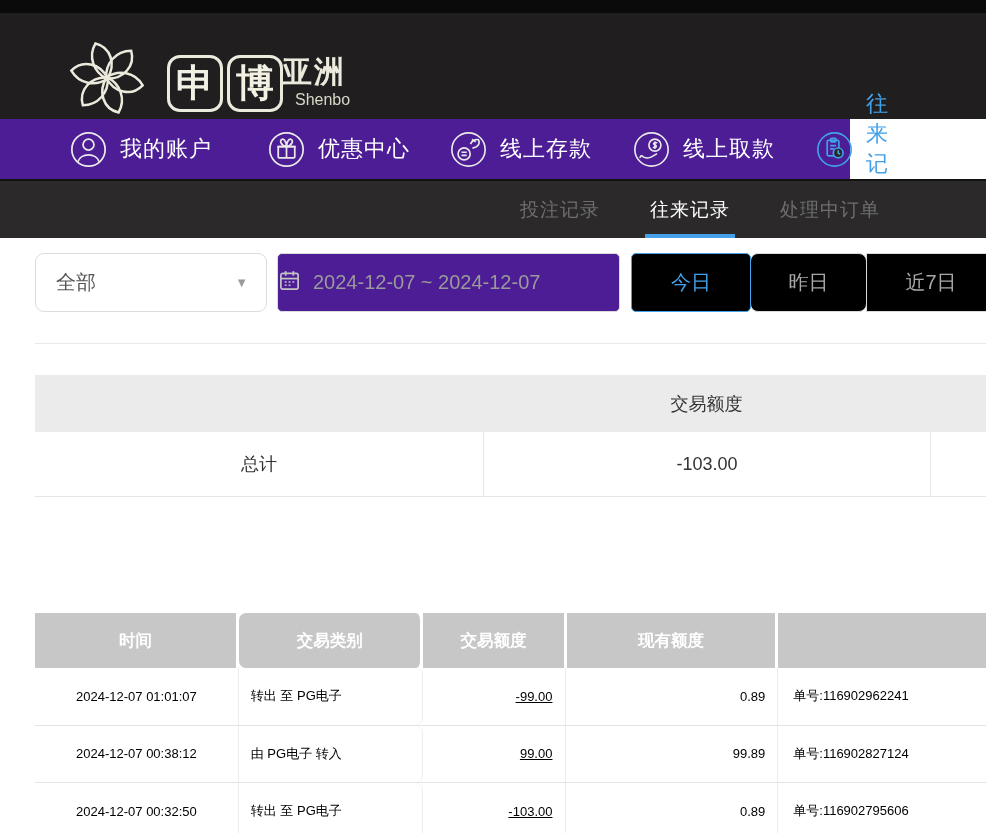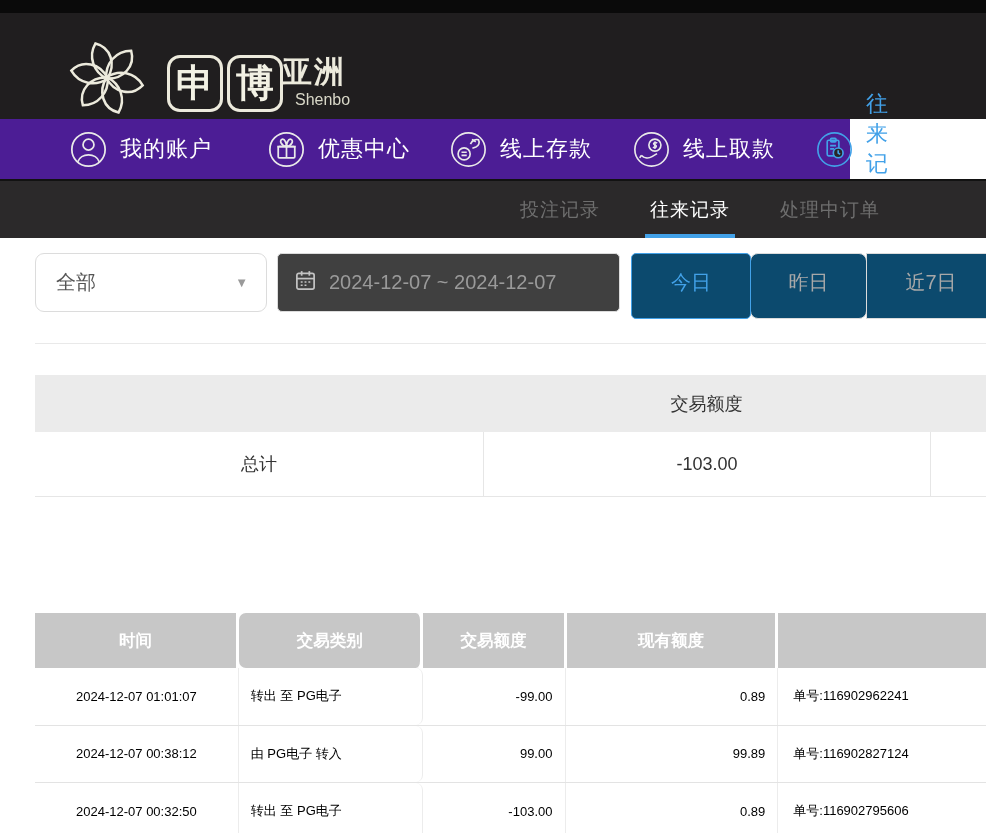--- a/index.html
+++ b/index.html
@@ -35,26 +35,26 @@
     font-size:19px; letter-spacing:1px; color:#6e6e6e; cursor:pointer; }
   .subnav-tab.active { color:#ffffff; }
   .subnav-underline { position:absolute; left:645px; bottom:0; width:90px; height:4px; background:#42a1e8; }
 
   
   .select-box { position:absolute; left:35px; top:253px; width:232px; height:59px;
     border:1px solid #dcdcdc; border-radius:9px; background:#fff; display:flex; align-items:center; }
   .select-box .val { padding-left:20px; font-size:20px; color:#555; }
   .select-box .caret { position:absolute; right:18px; font-size:13px; color:#9a9a9a; }
   .date-box { position:absolute; left:277px; top:253px; width:343px; height:59px;
-    border:1px solid #dcdcdc; border-radius:5px; background:#404040; display:flex; align-items:center; gap:12px;
-    padding-left:16px; }
+    border:1px solid #dcdcdc; border-radius:5px; background:#4c1d95; display:flex; align-items:center; gap:12px;
+    }
   .date-box .val { font-size:20px; color:#9a9a9a; }
   .quick-group { position:absolute; left:631px; top:253px; height:59px; display:flex; }
-  .quick-btn { height:66px; line-height:57px; text-align:center; font-size:20px; color:#a8a8a8;
-    background:#0c4a6e; border:1px solid #dcdcdc; cursor:pointer; }
+  .quick-btn { height:59px; line-height:57px; text-align:center; font-size:20px; color:#a8a8a8;
+    background:#000000; border:1px solid #dcdcdc; cursor:pointer; }
   .quick-btn.today { width:120px; border:1px solid #42a1e8; border-radius:5px; color:#42a1e8; z-index:2; }
   .quick-btn.mid { width:117px; margin-left:-1px; border-radius:8px; }
   .quick-btn.last { width:130px; margin-left:-1px; border-radius:0 5px 5px 0; }
 
   .filter-separator { position:absolute; left:35px; top:343px; width:951px; height:1px; background:#e9e9e9; }
 
   
   .summary { position:absolute; left:35px; top:375px; width:951px; overflow:hidden; }
   .summary-inner { width:1010px; }
   .summary .hrow { display:flex; height:57px; background:#ebebeb; align-items:center; }
@@ -74,21 +74,21 @@
   .rec-head .hc { background:#c7c7c7; color:#fff; font-weight:bold; font-size:16.5px;
     display:flex; align-items:center; justify-content:center; border-right:3px solid #fff; }
   .rec-head .hc:last-child { border-right:none; }
   .rec-row { display:flex; height:57.5px; border-bottom:1px solid #e3e3e3; background:#fff; }
   .rec-row .bc { display:flex; align-items:center; font-size:13px; color:#000000;
     border-right:1px solid #ececec; }
   .rec-row .bc:last-child { border-right:none; }
   .w1 { width:208px; } .w2 { width:188px;border-radius:7px; } .w3 { width:146px; } .w4 { width:216px; } .w5 { width:272px; }
   .cell-center { justify-content:center; }
   .cell-left2 { padding-left:12px; }
-  .cell-right3 { justify-content:flex-end; padding-right:13px; }
+  .cell-right3 { justify-content:flex-end; padding-right:13px;text-decoration:underline; }
   .cell-right4 { justify-content:flex-end; padding-right:12px; }
   .cell-left5 { padding-left:15px; }
 </style>
 </head>
 <body>
 
 <div class="top-strip"></div>
 
 <div class="logo-band">
   <span class="logo-flower">

